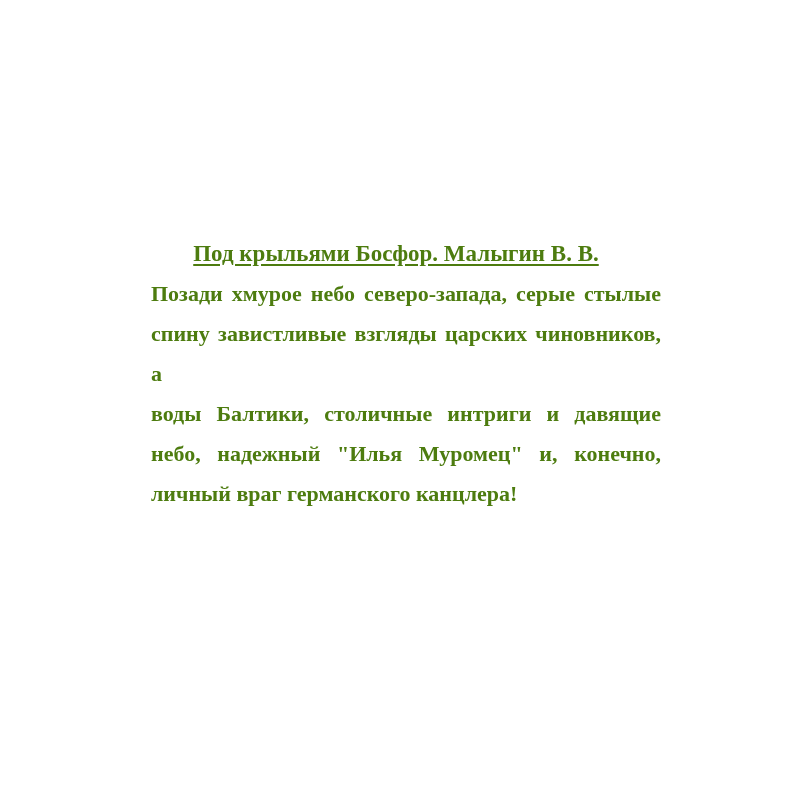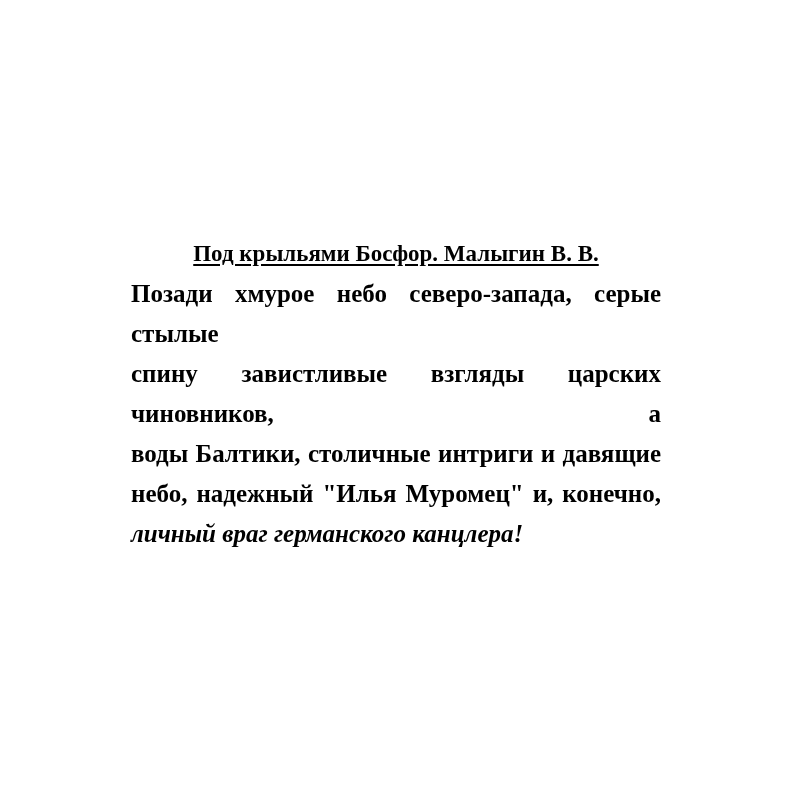--- a/index.html
+++ b/index.html
@@ -7,51 +7,51 @@
     padding: 0;
     background: #ffffff;
   }
   .page {
     position: relative;
     width: 800px;
     height: 592px;
     background: #ffffff;
     overflow: hidden;
     font-family: "Liberation Serif", "DejaVu Serif", serif;
-    color: #000000;
+    color: #4d7c0f;
     border-radius: 29px;
   }
   .text-block {
     position: absolute;
     left: 131px;
     top: 234px;
     width: 530px;
   }
   .doc-title {
     font-size: 23px;
     font-weight: bold;
     text-align: center;
     line-height: 40px;
     text-decoration: underline;
     text-underline-offset: 3px;
     text-decoration-thickness: 2px;
     white-space: nowrap;
   }
   .para-line {
-    font-size: 25px;
+    font-size: 22px;
     font-weight: bold;
     line-height: 40px;
     text-align: justify;
     text-align-last: justify;
     white-space: normal;
+    margin-left: 20px;
   }
   .para-line.last {
     text-align: center;
     text-align-last: left;
-    font-style: italic;
   }
 </style>
 </head>
 <body>
 
 <div class="page">
   <div class="text-block">
     <div class="doc-title">Под крыльями Босфор. Малыгин В. В.</div>
     <div class="para-line">Позади хмурое небо северо-запада, серые стылые</div>
     <div class="para-line">спину завистливые взгляды царских чиновников, а</div>

